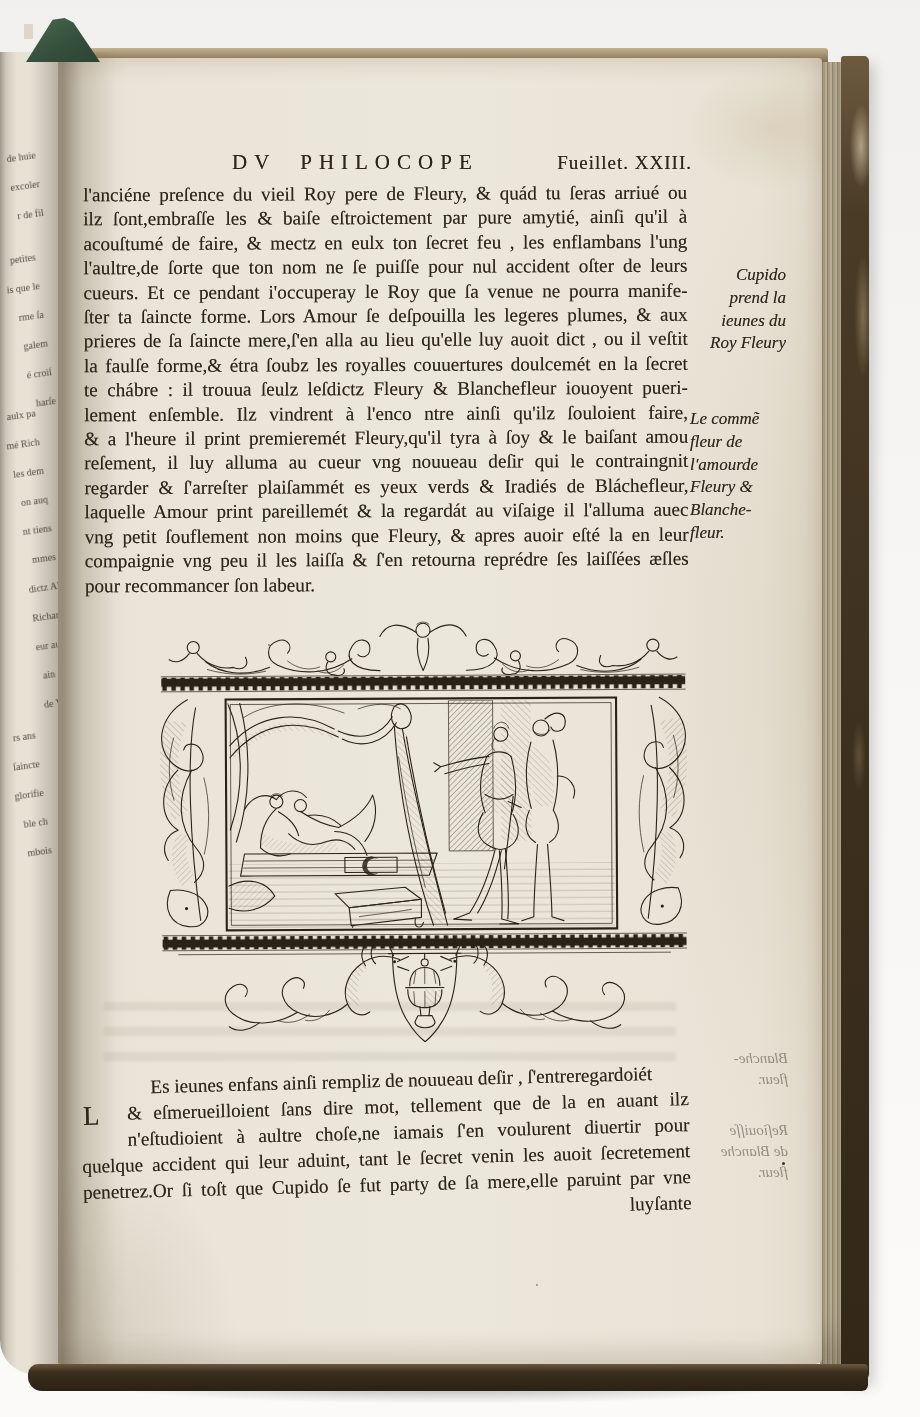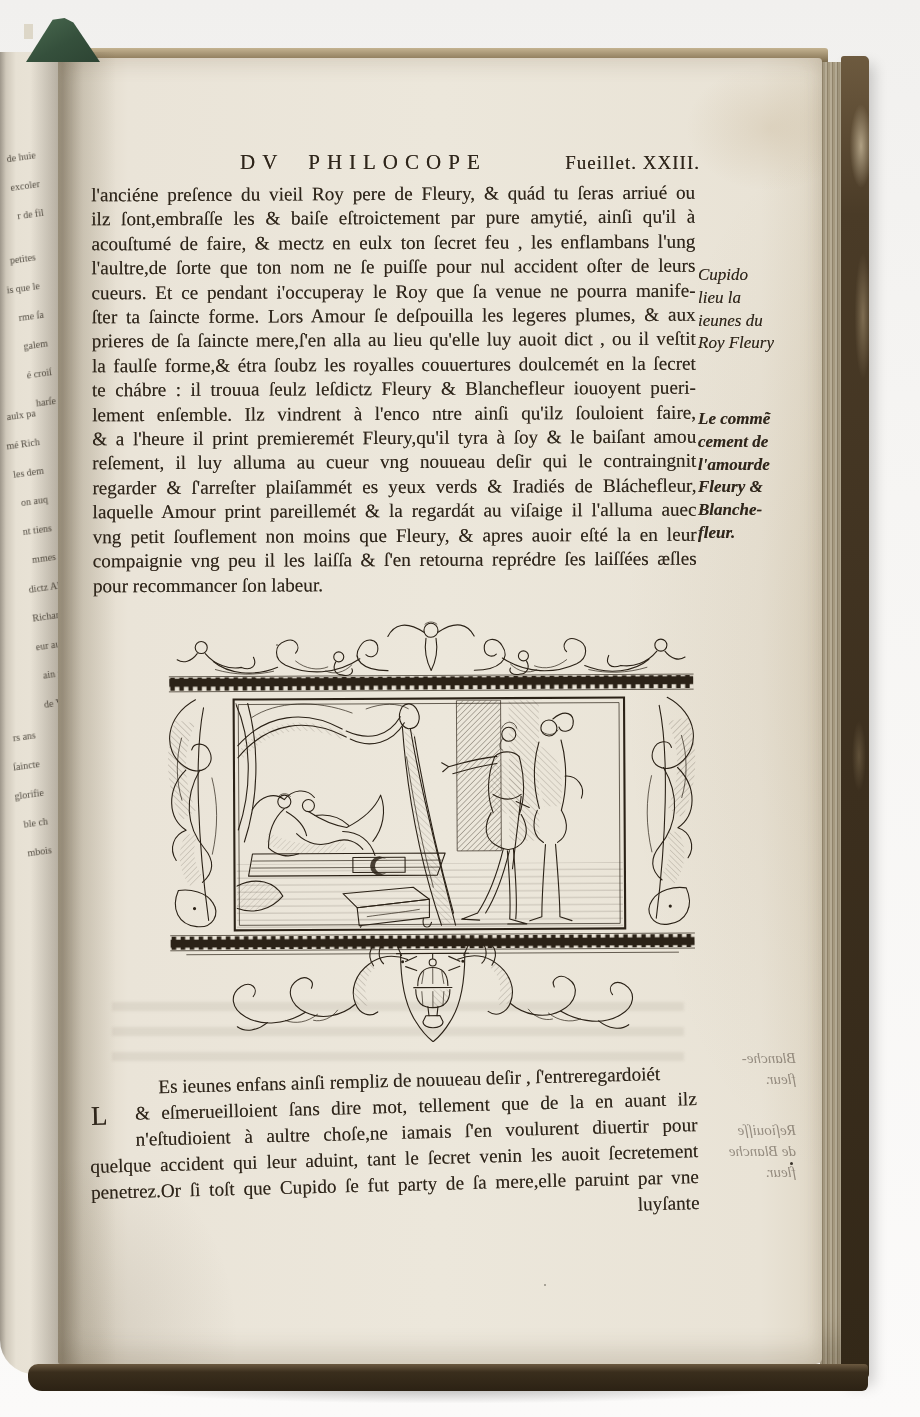--- a/index.html
+++ b/index.html
@@ -40,33 +40,33 @@
   .bottom-board{position:absolute;left:28px;top:1364px;width:840px;height:27px;z-index:4;
     background:linear-gradient(180deg,#6b5940 0,#3a2e1d 30%,#2c2214 100%);
     border-radius:10px 4px 6px 14px;}
   .bottom-shadow{position:absolute;left:14px;top:1386px;width:868px;height:22px;z-index:0;
     background:radial-gradient(50% 100% at 50% 0,rgba(0,0,0,.28),rgba(0,0,0,0) 80%);}
   .bookmark{position:absolute;left:26px;top:18px;width:74px;height:44px;z-index:5;
     background:linear-gradient(150deg,#4a6a50,#35503c 55%,#2d4433);
     clip-path:polygon(0 100%,36% 4%,52% 0,64% 10%,100% 100%);}
   .bookmark-notch{position:absolute;left:24px;top:24px;width:9px;height:15px;background:#ddd7c8;}
   
-  .content{position:absolute;left:8px;top:0;width:100%;height:100%;color:#2e251a;}
+  .content{position:absolute;left:0;top:0;width:100%;height:100%;color:#2e251a;}
   .header-row{position:absolute;left:26px;top:92px;width:604px;height:30px;}
   .running-title{position:absolute;left:148px;top:0;font-size:21px;letter-spacing:7px;word-spacing:12px;
     color:#2e251a;text-shadow:0 0 .4px rgba(43,34,23,.6);}
   .folio{position:absolute;right:-4px;top:2px;font-size:19px;letter-spacing:1px;
     text-shadow:0 0 .4px rgba(43,34,23,.6);margin-left:44px;}
   .body-text{position:absolute;left:26px;top:124px;width:604px;transform:rotate(-.25deg);}
   .tline{font-size:19.2px;line-height:24.4px;text-align:justify;text-align-last:justify;
     white-space:normal;text-shadow:0 0 .4px rgba(43,34,23,.55);}
   .tline.noj{text-align-last:left;}
   .margin-note{position:absolute;left:632px;width:96px;font-style:italic;font-size:17px;
     line-height:22.8px;color:#2f261b;text-shadow:0 0 .4px rgba(43,34,23,.5);}
-  .note1{top:206px;} .note2{top:350px;font-weight:bold;}
+  .note1{top:206px;text-align:right;} .note2{top:350px;}
   .woodcut{position:absolute;left:90px;top:558px;width:552px;height:426px;transform:rotate(-.3deg);}
   .para2{position:absolute;left:22px;top:1018px;width:608px;transform:rotate(-1.5deg);
     transform-origin:left top;}
   .para2 .tline{font-size:19.2px;line-height:26px;}
   .indent1{padding-left:70px;} .indent2{padding-left:46px;}
   .initial{position:absolute;left:2px;top:27px;font-size:27px;line-height:26px;
     text-shadow:0 0 .4px rgba(43,34,23,.6);}
   .catchword{font-size:19.2px;line-height:26px;text-align:right;
     text-shadow:0 0 .4px rgba(43,34,23,.55);}
   
@@ -156,27 +156,27 @@
         <div class="tline">reſement, il luy alluma au cueur vng nouueau deſir qui le contraingnit</div>
         <div class="tline">regarder &amp; ſ'arreſter plaiſammét es yeux verds &amp; Iradiés de Bláchefleur,</div>
         <div class="tline">laquelle Amour print pareillemét &amp; la regardát au viſaige il l'alluma auec</div>
         <div class="tline">vng petit ſouflement non moins que Fleury, &amp; apres auoir eſté la en leur</div>
         <div class="tline">compaignie vng peu il les laiſſa &amp; ſ'en retourna reprédre ſes laiſſées æſles</div>
         <div class="tline noj">pour recommancer ſon labeur.</div>
       </div>
 
       <div class="margin-note note1">
         <div>Cupido</div>
-        <div>lieu la</div>
+        <div>prend la</div>
         <div>ieunes du</div>
         <div>Roy Fleury</div>
       </div>
       <div class="margin-note note2">
         <div>Le commẽ</div>
-        <div>cement de</div>
+        <div>fleur de</div>
         <div>l'amourde</div>
         <div>Fleury &amp;</div>
         <div>Blanche-</div>
         <div>fleur.</div>
       </div>
 
       <div class="ghost ghost-lines"></div>
       <div class="mirror-note mn1">
         <div>Blanche-</div>
         <div>fleur.</div>

